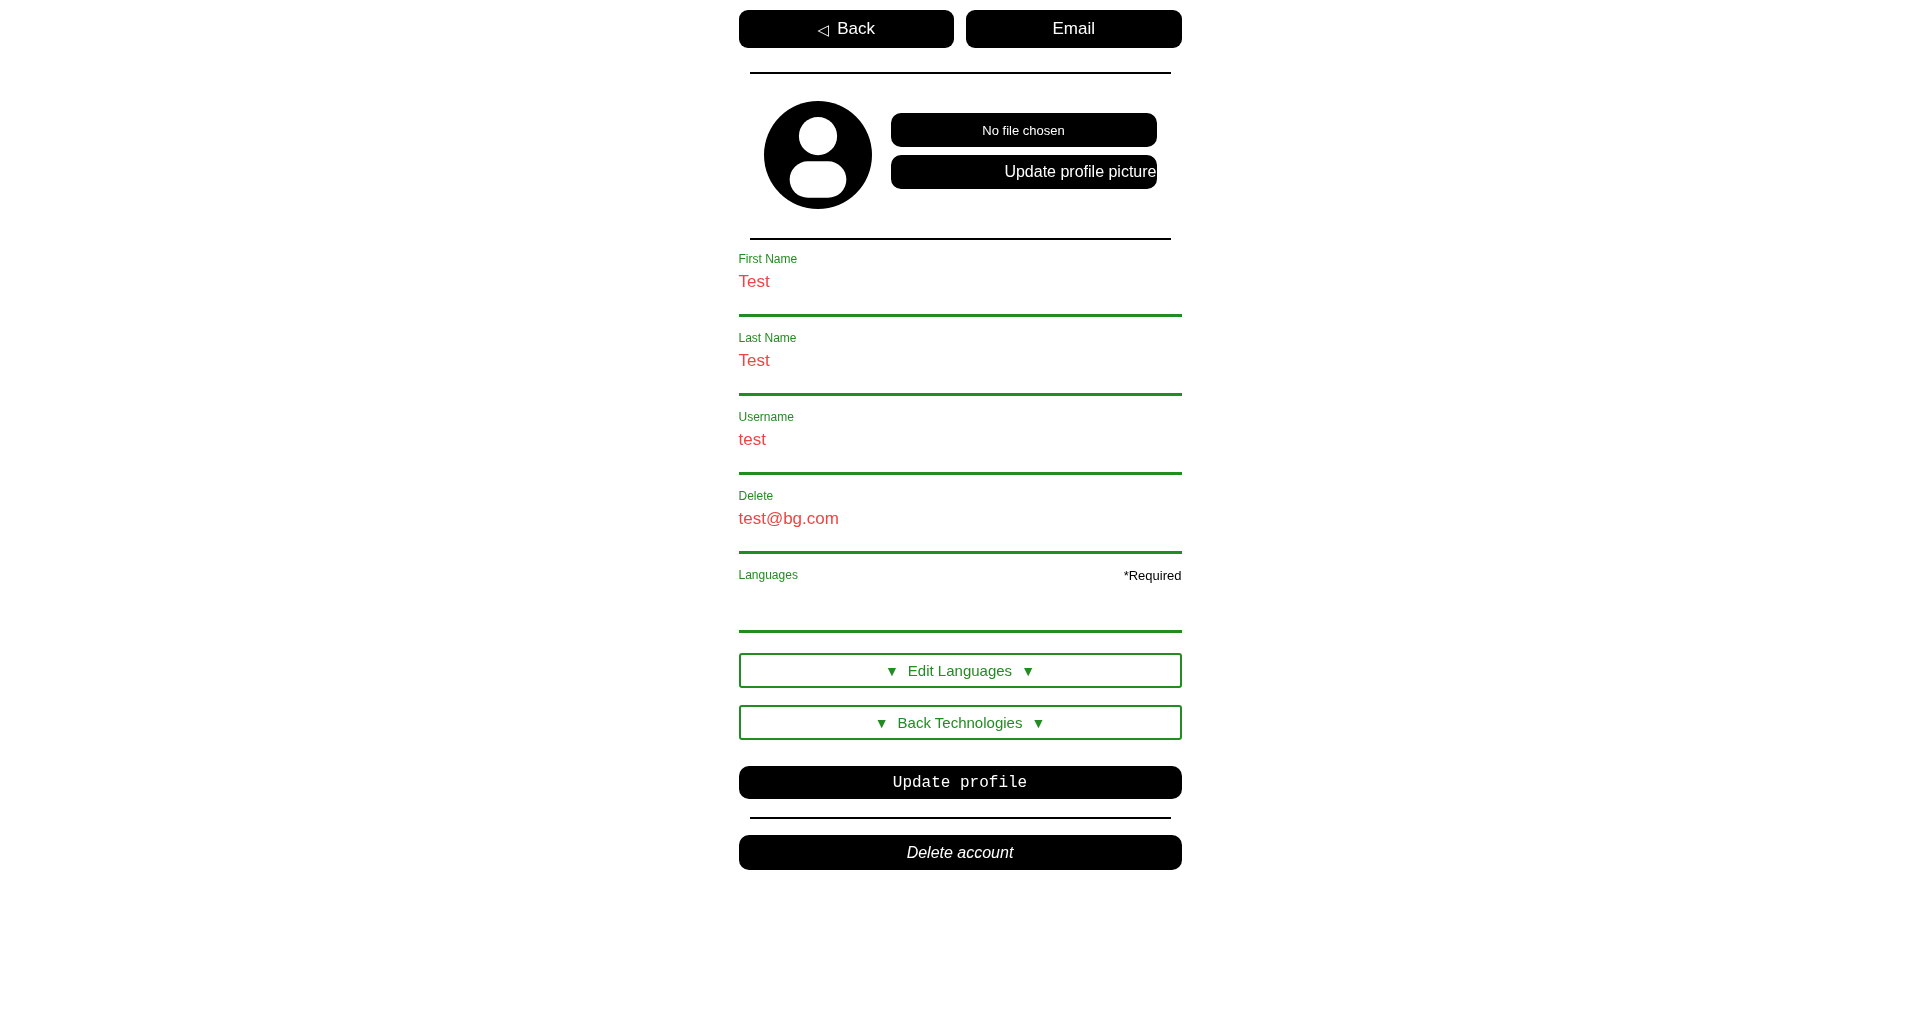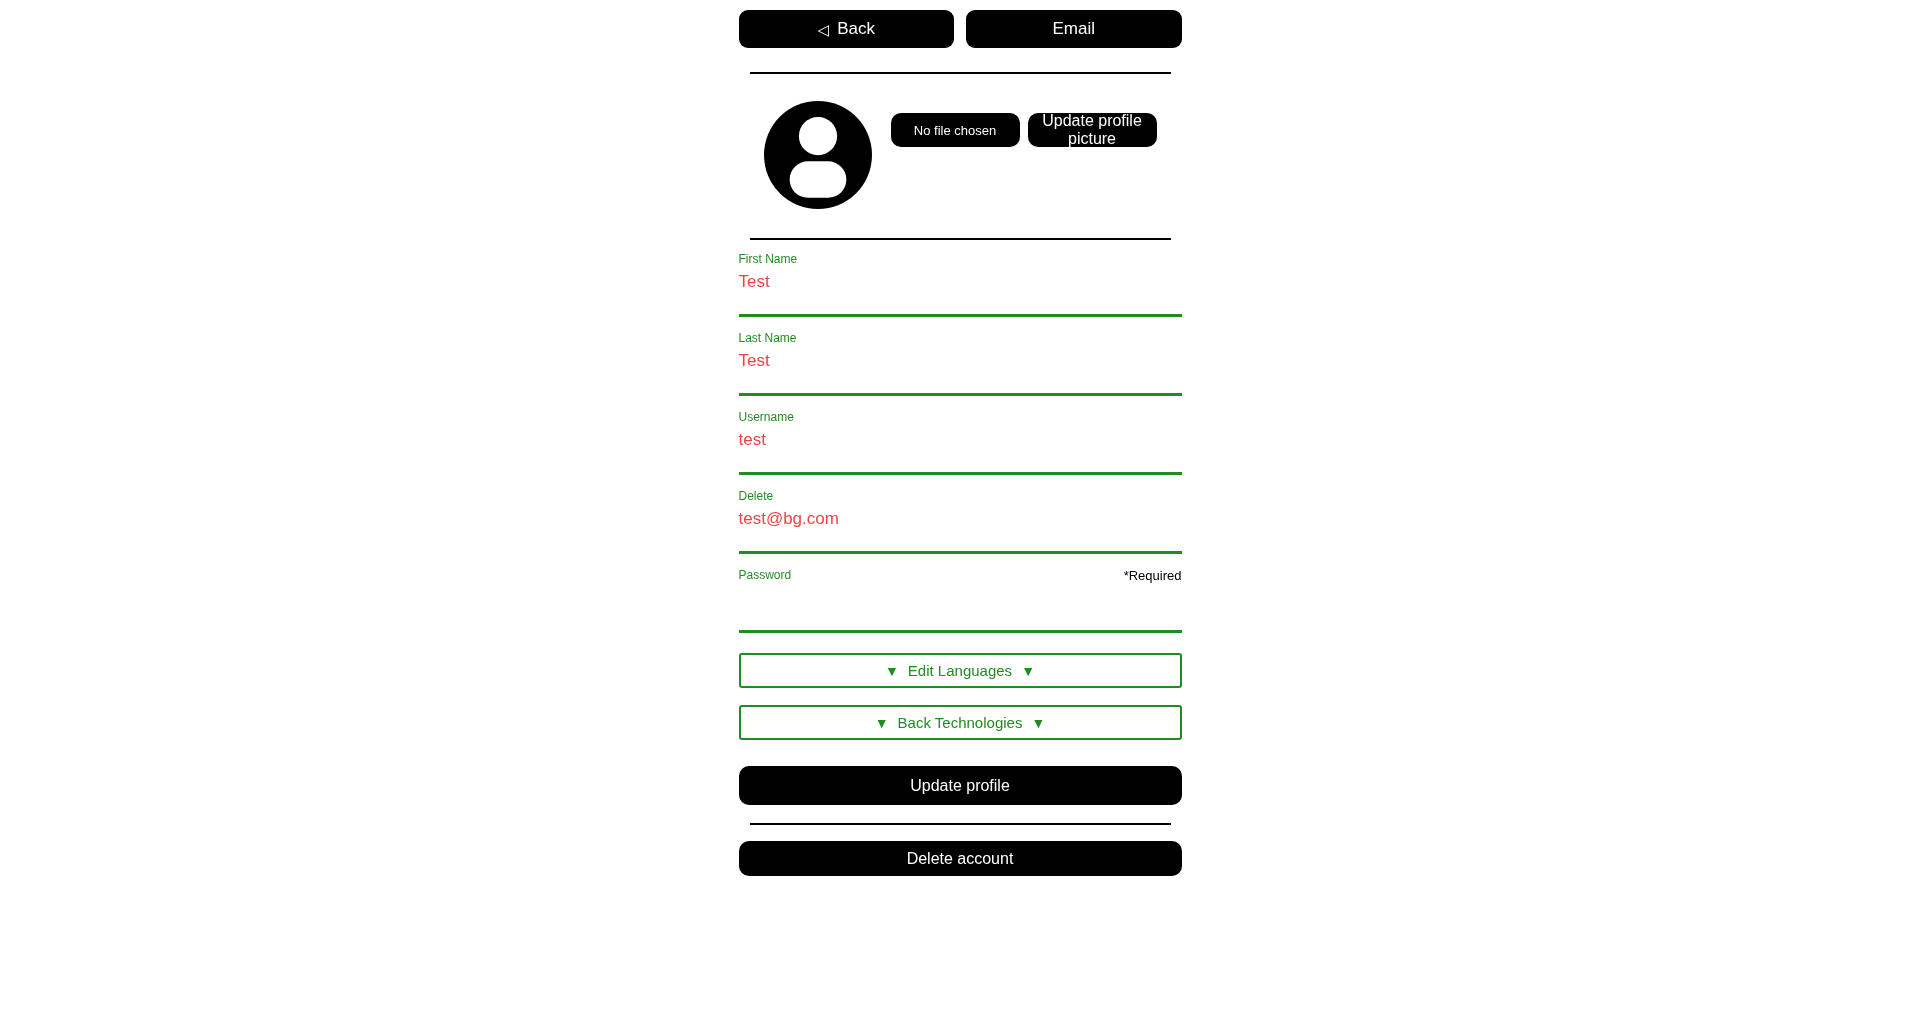--- a/index.html
+++ b/index.html
@@ -20,21 +20,21 @@
   .back-tri { font-size: 15px; line-height: 1; }
 
   .divider { height: 2px; background: #000000; margin-left: 11px; margin-right: 11px; }
   .div-1 { margin-top: 24px; }
   .div-2 { margin-top: 29px; }
   .div-3 { margin-top: 18px; }
 
   
   .avatar-row { margin-top: 27px; display: flex; justify-content: center; gap: 19px; }
   .avatar-svg { width: 108px; height: 108px; display: block; }
-  .picture-buttons { width: 266px; padding-top: 12px; display: flex; flex-direction: row; gap: 8px; }
+  .picture-buttons { width: 266px; padding-top: 12px; display: flex; flex-direction: column; gap: 8px; }
   .btn-file { height: 34px; font-size: 13px; border-radius: 10px; width: 100%; }
   .btn-update-pic { height: 34px; font-size: 16px; border-radius: 10px; width: 100%; justify-content: flex-end; }
 
   
   .form { margin-top: 13px; }
   .field { border-bottom: 3px solid #228B22; padding-bottom: 23px; margin-bottom: 15px; }
   .field-label-row { display: flex; justify-content: space-between; align-items: flex-start; }
   .field-label { color: #228B22; font-size: 12px; line-height: 13px; }
   .field-required { color: #000000; font-size: 13px; line-height: 13px; }
   .field-value { color: #ef4444; font-size: 17px; line-height: 19px; margin-top: 6px; min-height: 19px; white-space: pre; }
@@ -42,22 +42,22 @@
   .btn-outline-green {
     width: 100%; height: 35px; background: #ffffff; border: 2px solid #228B22;
     border-radius: 3px; color: #228B22; font-family: "Liberation Sans", sans-serif;
     font-size: 15px; display: flex; align-items: center; justify-content: center; gap: 9px;
     cursor: pointer;
   }
   .btn-languages { margin-top: 20px; }
   .btn-technologies { margin-top: 17px; }
   .chevron { font-size: 14px; line-height: 1; }
 
-  .btn-update-profile { width: 100%; height: 39px; margin-top: 26px; font-size: 16px; border-radius: 10px; }
-  .btn-delete { width: 100%; height: 35px; margin-top: 16px; font-size: 16px; border-radius: 10px; }
+  .btn-update-profile { width: 100%; height: 33px; margin-top: 26px; font-size: 16px; border-radius: 10px; font-family: Liberation Mono, monospace; }
+  .btn-delete { width: 100%; height: 35px; margin-top: 16px; font-size: 16px; border-radius: 10px; font-style: italic; }
 </style>
 </head>
 <body>
 
 <div class="viewport">
   <div class="page">
 
     <div class="header-row">
       <button class="btn-black btn-header">
         <span class="back-tri">◁</span>
@@ -108,21 +108,21 @@
         <div class="field-value">test</div>
       </div>
 
       <div class="field">
         <div class="field-label">Delete</div>
         <div class="field-value">test@bg.com</div>
       </div>
 
       <div class="field">
         <div class="field-label-row">
-          <span class="field-label">Password</span>
+          <span class="field-label">Languages</span>
           <span class="field-required">*Required</span>
         </div>
         <div class="field-value"></div>
       </div>
 
       <button class="btn-outline-green btn-languages">
         <span class="chevron">▼</span>
         <span>Edit Languages</span>
         <span class="chevron">▼</span>
       </button>

